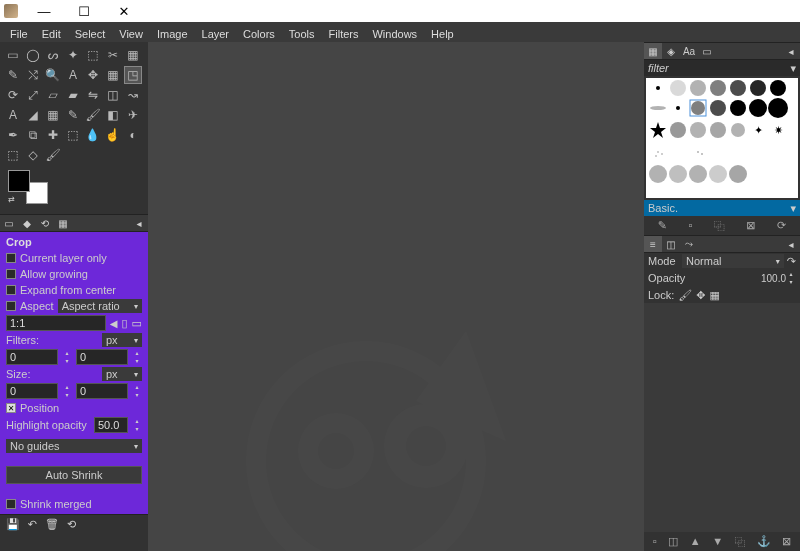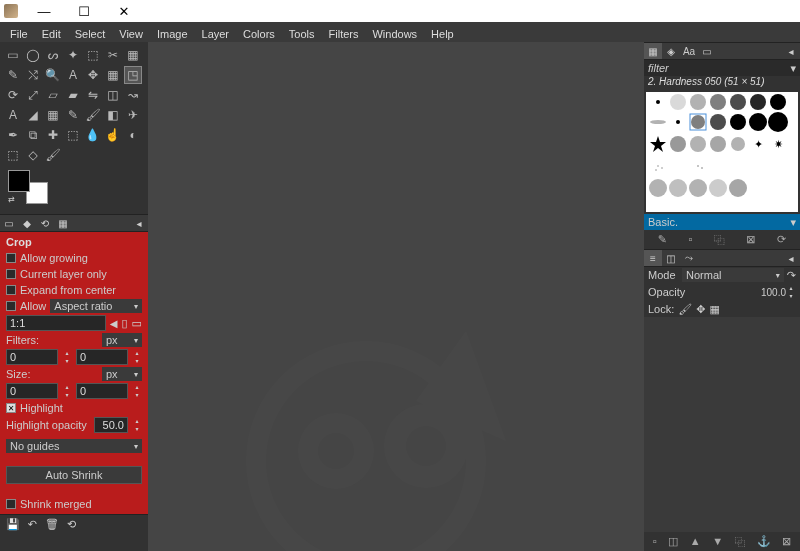--- a/index.html
+++ b/index.html
@@ -17,21 +17,21 @@
 .tool{width:18px;height:18px;display:flex;align-items:center;justify-content:center;font-size:12px;color:#bbb}
 .tool.sel{background:#555;border:1px solid #888}
 .swatches{position:relative;width:40px;height:34px;margin:6px 4px}
 .swatch{position:absolute;width:22px;height:22px;border:1px solid #999}
 .swatch.fg{background:#000;top:0;left:0;z-index:2}
 .swatch.bg{background:#fff;bottom:0;right:0}
 .swatch-mini{position:absolute;bottom:0;left:0;font-size:8px}
 .tabrow{display:flex;height:18px;background:#3a3a3a;border-top:1px solid #222;border-bottom:1px solid #222}
 .tab{width:18px;display:flex;align-items:center;justify-content:center;font-size:10px}
 .tabright{margin-left:auto}
-.opt{padding:2px 6px;background:#b91c1c}
+.opt{padding:2px 6px;background:#6d28d9}
 .opt h4{font-size:11px;font-weight:bold;color:#ddd;padding:2px 0}
 .optrow{display:flex;align-items:center;padding:1px 0;min-height:16px;gap:4px}
 .chk{width:10px;height:10px;border:1px solid #888;background:#2a2a2a;display:inline-block;flex-shrink:0}
 .chk.on{background:#ddd;display:flex;align-items:center;justify-content:center}
 .chk.on::after{content:"✕";color:#000;font-size:8px}
 .drop{display:flex;align-items:center;background:#3a3a3a;padding:1px 4px;justify-content:space-between;flex:1}
 .drop .arr{font-size:8px}
 .input{background:#262626;border:1px solid #555;padding:1px 3px;color:#ddd;flex:1;min-width:30px;height:16px}
 .btn{background:#3a3a3a;border:1px solid #555;padding:2px 6px;text-align:center}
 .spinbtn{width:10px;display:flex;flex-direction:column}
@@ -137,33 +137,33 @@
       <div class="tab">▭</div>
       <div class="tab">◆</div>
       <div class="tab">⟲</div>
       <div class="tab">▦</div>
       <div class="tab tabright">◂</div>
     </div>
     <div class="opt">
       <h4>Crop</h4>
       <div class="optrow">
           <span class="chk"></span>
+          <span>Current layer only</span>
+        </div>
+      <div class="optrow">
+          <span class="chk"></span>
           <span>Allow growing</span>
-        </div>
-      <div class="optrow">
-          <span class="chk"></span>
-          <span>Current layer only</span>
         </div>
       <div class="optrow">
           <span class="chk"></span>
           <span>Expand from center</span>
         </div>
       <div class="optrow">
         <span class="chk"></span>
-        <span>Allow</span>
+        <span>Aspect</span>
         <div class="drop">
             <span>Aspect ratio</span>
             <span class="arr">▾</span>
           </div>
       </div>
       <div class="optrow">
         <div class="input" style="">1:1</div>
         <span style="font-size:10px">◀</span>
         <span>▯</span>
         <span>▭</span>
@@ -201,25 +201,25 @@
             <span>▾</span>
           </div>
         <div class="input">0</div>
         <div class="spinbtn">
             <span>▴</span>
             <span>▾</span>
           </div>
       </div>
       <div class="optrow">
           <span class="chk on"></span>
-          <span>Highlight</span>
+          <span>Position</span>
         </div>
       <div class="optrow">
         <span style="flex:1">Highlight opacity</span>
-        <span class="input" style="flex:0 0 34px;text-align:right">50.0</span>
+        <span class="input" style="flex:0 0 34px;">50.0</span>
         <div class="spinbtn">
             <span>▴</span>
             <span>▾</span>
           </div>
       </div>
       <div class="optrow" style="margin-top:4px">
         <div class="drop">
             <span>No guides</span>
             <span class="arr">▾</span>
           </div>
@@ -255,21 +255,20 @@
       <div class="tab" style="background:#555">▦</div>
       <div class="tab">◈</div>
       <div class="tab">Aa</div>
       <div class="tab">▭</div>
       <div class="tab tabright">◂</div>
     </div>
     <div class="rrow" style="background:#2a2a2a">
       <span style="font-style:italic;flex:1">filter</span>
       <span class="arr">▾</span>
     </div>
-    <div class="brushsel">2. Hardness 050 (51 × 51)</div>
     <div class="brushgrid">
       <svg viewBox="0 0 152 120">
         <circle cx="12" cy="10" r="2" fill="#000"></circle>
           <circle cx="32" cy="10" r="8" fill="#000" opacity="0.15"></circle>
         <circle cx="52" cy="10" r="8" fill="#000" opacity="0.3"></circle>
           <circle cx="72" cy="10" r="8" fill="#000" opacity="0.5"></circle>
         <circle cx="92" cy="10" r="8" fill="#000" opacity="0.7"></circle>
           <circle cx="112" cy="10" r="8" fill="#000" opacity="0.85"></circle>
         <circle cx="132" cy="10" r="8" fill="#000"></circle>
         <ellipse cx="12" cy="30" rx="8" ry="2" fill="#000" opacity="0.3"></ellipse>

